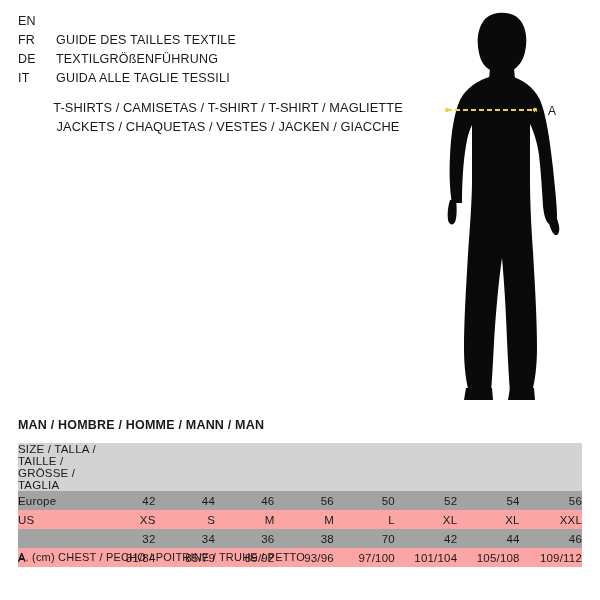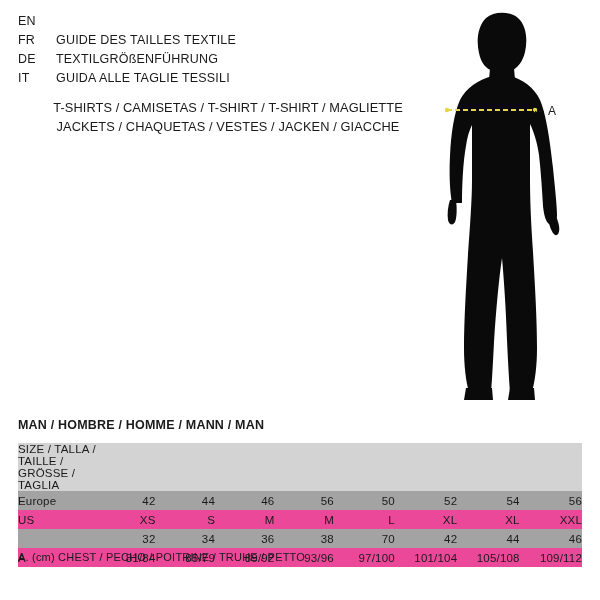--- a/index.html
+++ b/index.html
@@ -113,21 +113,21 @@
     letter-spacing: 0.2px;
   }
   tr.row-head td {
     background: #d3d3d3;
     font-weight: normal;
   }
   tr.row-alt td {
     background: #a3a3a3;
   }
   tr.row-plain td {
-    background: #ec4899;
+    background: #fca5a5;
   }
   td.col-label {
     width: 86px;
     padding-left: 3px;
   }
   td.col-val {
     width: 68px;
     text-align: right;
   }
 

